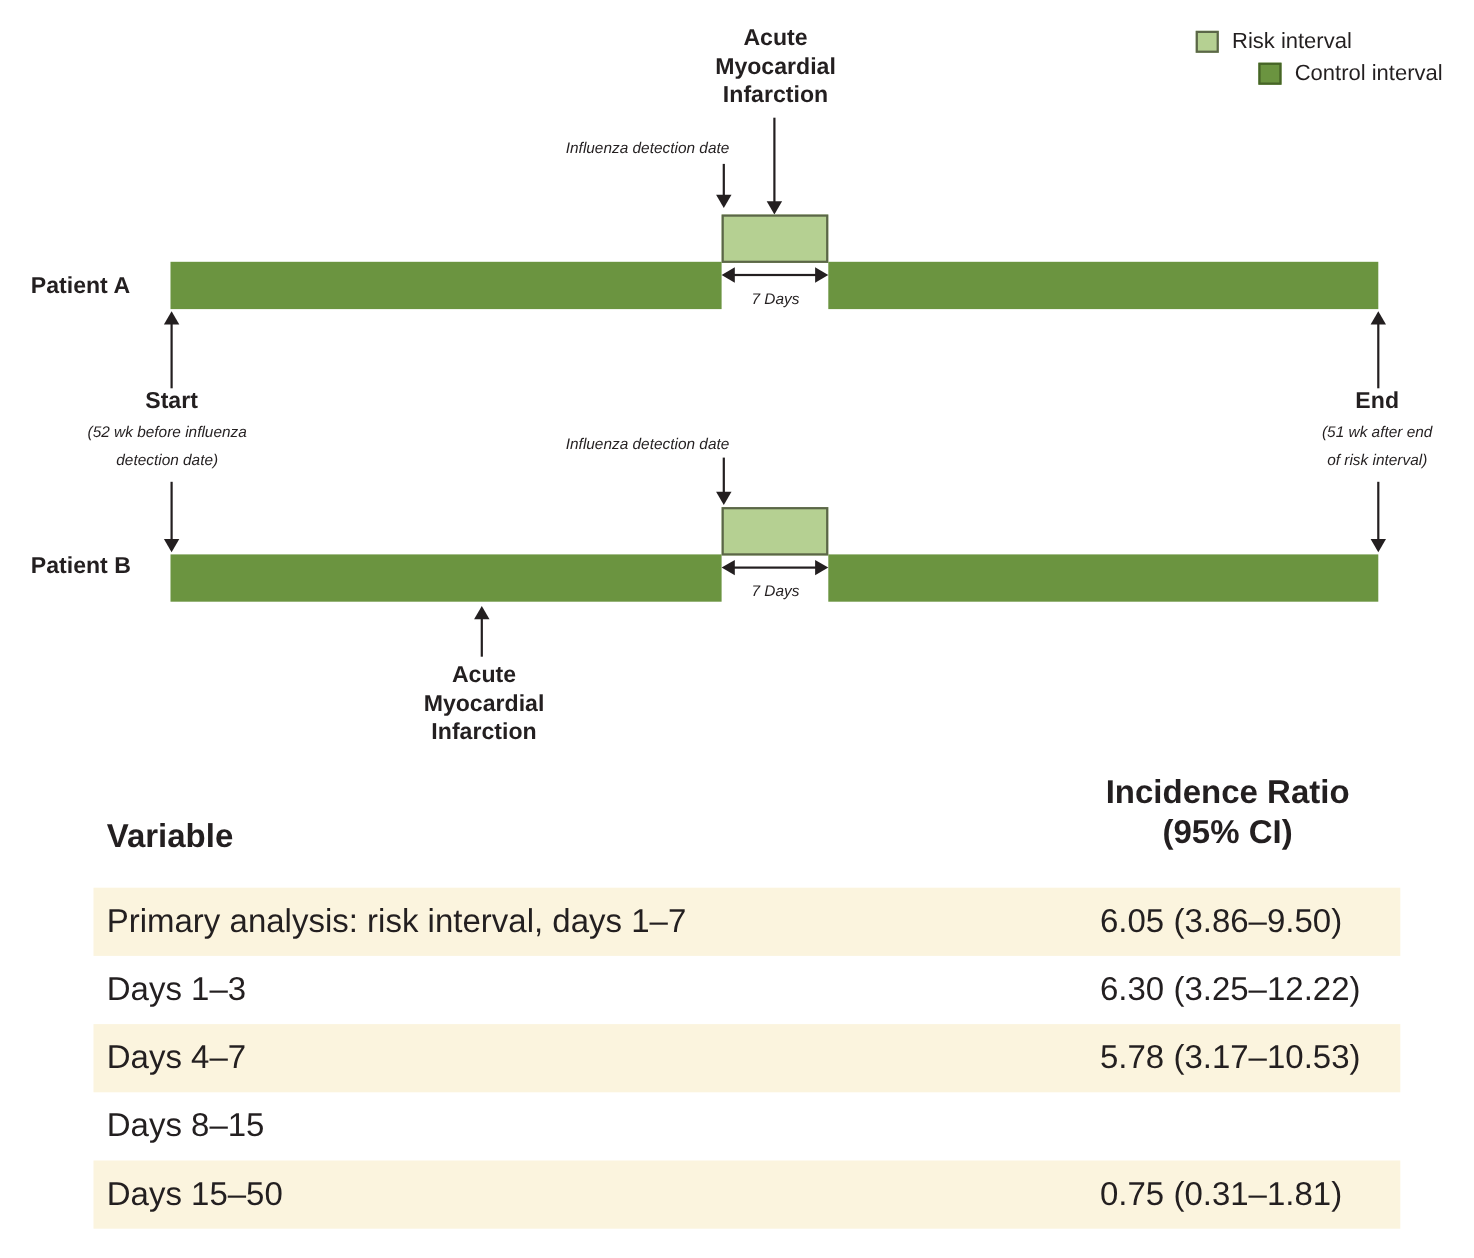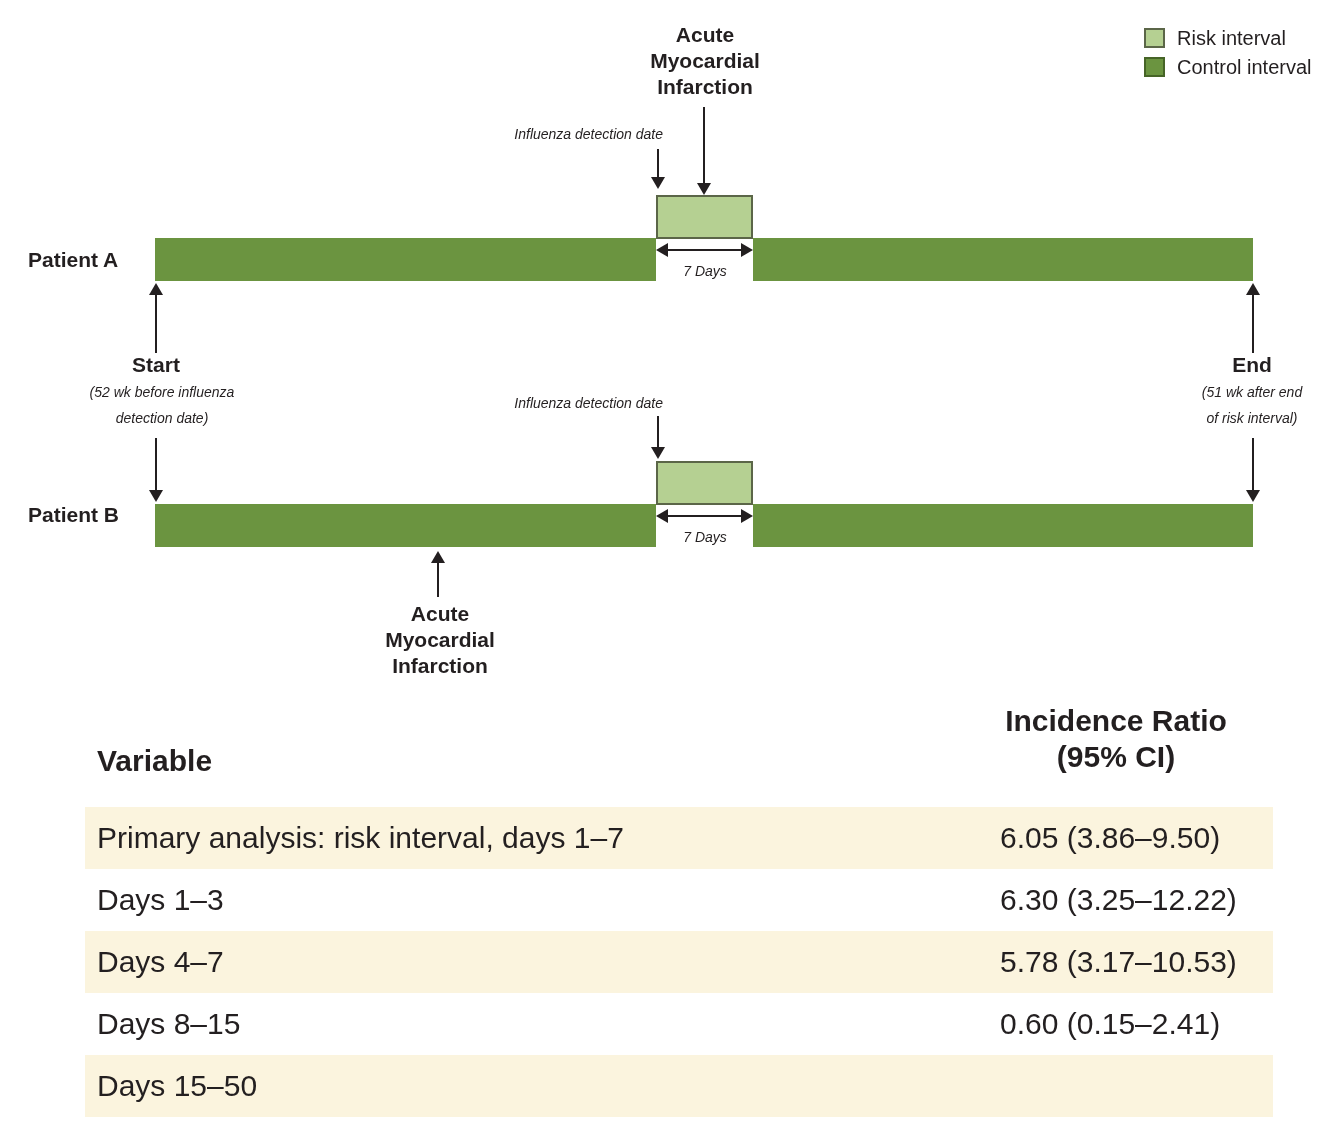--- a/index.html
+++ b/index.html
@@ -48,21 +48,21 @@
   .tbl-row.shaded { background:#fbf4de; }
   .tbl-label { padding-left:12px; font-size:30px; }
   .tbl-row.first .tbl-label { font-weight:normal; }
   .tbl-value { position:absolute; left:915px; font-size:30px; }
 </style>
 </head>
 <body>
 
 <div class="canvas">
 
-  <div class="legend-row" style="left:1144px; top:26px;">
+  <div class="legend-row" style="left:1087px; top:26px;">
     <span class="swatch risk"></span>
     <span class="legend-text">Risk interval</span>
   </div>
   <div class="legend-row" style="left:1144px; top:55px;">
     <span class="swatch control"></span>
     <span class="legend-text">Control interval</span>
   </div>
 
   <div class="abs dia-bold center preline" style="left:605px; top:22px; width:200px;">Acute
 Myocardial
@@ -80,21 +80,21 @@
   <div class="bar" style="left:753px; top:238px; width:500px;"></div>
 
   <div class="head hleft" style="left:656px; top:243px;"></div>
   <div class="hshaft" style="left:665px; top:249px; width:79px;"></div>
   <div class="head hright" style="left:741px; top:243px;"></div>
   <div class="abs dia-label center" style="left:655px; top:258px; width:100px;">7 Days</div>
 
   <div class="head up" style="left:149px; top:283px;"></div>
   <div class="vshaft" style="left:155px; top:294px; height:59px;"></div>
   <div class="abs dia-bold center" style="left:56px; top:352px; width:200px;">Start</div>
-  <div class="abs dia-label center preline" style="left:32px; top:379px; width:260px;">(52 wk before influenza
+  <div class="abs dia-label center preline" style="left:22px; top:379px; width:260px;">(52 wk before influenza
 detection date)</div>
   <div class="vshaft" style="left:155px; top:438px; height:53px;"></div>
   <div class="head down" style="left:149px; top:490px;"></div>
 
   <div class="head up" style="left:1246px; top:283px;"></div>
   <div class="vshaft" style="left:1252px; top:294px; height:59px;"></div>
   <div class="abs dia-bold center" style="left:1152px; top:352px; width:200px;">End</div>
   <div class="abs dia-label center preline" style="left:1142px; top:379px; width:220px;">(51 wk after end
 of risk interval)</div>
   <div class="vshaft" style="left:1252px; top:438px; height:53px;"></div>
@@ -132,20 +132,20 @@
     <div class="tbl-row">
       <span class="tbl-label">Days 1–3</span>
       <span class="tbl-value">6.30 (3.25–12.22)</span>
     </div>
     <div class="tbl-row shaded">
       <span class="tbl-label">Days 4–7</span>
       <span class="tbl-value">5.78 (3.17–10.53)</span>
     </div>
     <div class="tbl-row">
       <span class="tbl-label">Days 8–15</span>
-      <span class="tbl-value">0.60 (0.15–2.41)</span>
     </div>
     <div class="tbl-row shaded">
       <span class="tbl-label">Days 15–50</span>
+      <span class="tbl-value">0.75 (0.31–1.81)</span>
     </div>
   </div>
 
 </div>
 
 </body></html>

